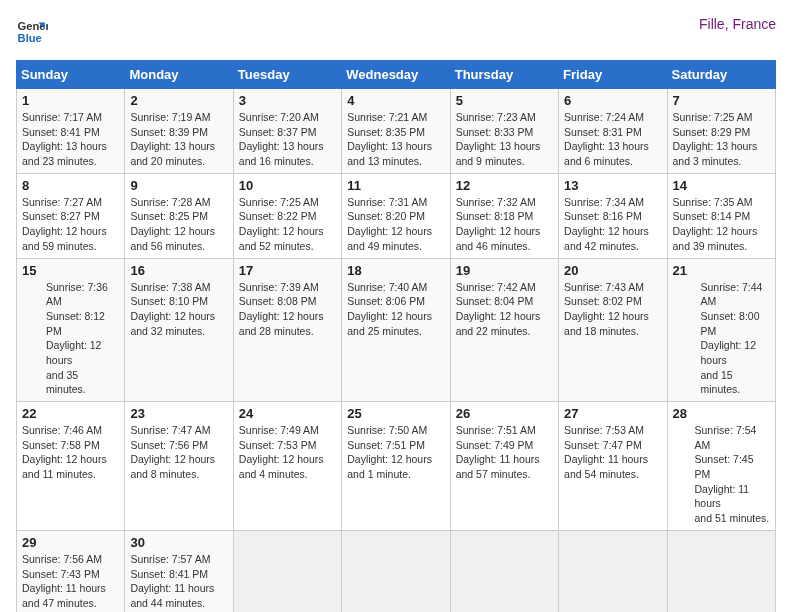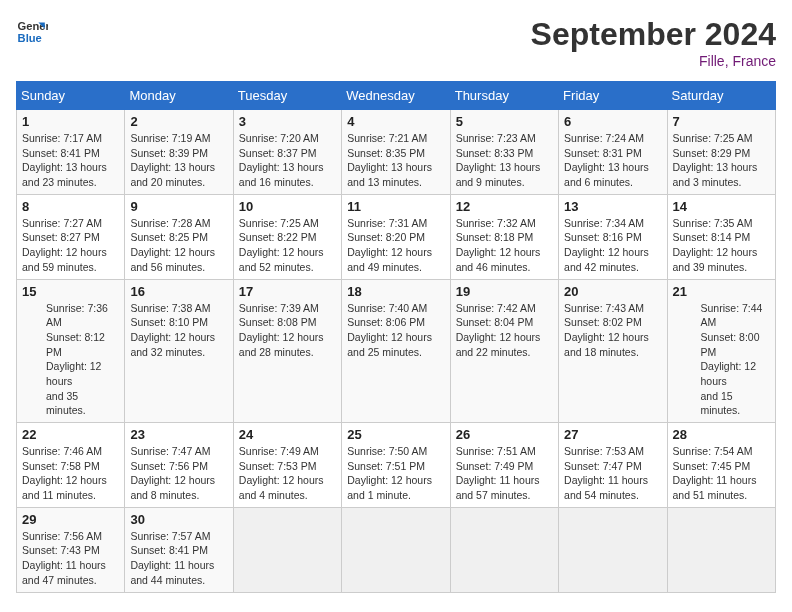--- a/index.html
+++ b/index.html
@@ -40,21 +40,21 @@
     table {
       width: 100%;
       border-collapse: collapse;
       font-size: 11px;
     }
     thead tr th {
       background-color: #2a6fc9;
       color: #fff;
       padding: 6px 4px;
       font-size: 13px;
-      font-weight: normal;
+      font-weight: bold;
       text-align: left;
       border: 1px solid #2a6fc9;
     }
     tbody tr td {
       border: 1px solid #ccc;
       vertical-align: top;
       padding: 4px 5px;
       min-height: 80px;
       height: 80px;
       width: 14.28%;
@@ -86,21 +86,20 @@
 
 <div class="header">
   <div class="logo">
     <svg class="logo-icon" viewBox="0 0 40 40">
       <text x="2" y="18" font-size="14" font-weight="bold" fill="#333">General</text>
       <text x="2" y="32" font-size="14" font-weight="bold" fill="#1a6bbf">Blue</text>
       <polygon points="28,8 36,8 36,16" fill="#1a6bbf"></polygon>
     </svg>
   </div>
   <div class="title-block">
-    <div class="month-title">September 2024</div>
     <div class="location">Fille, France</div>
   </div>
 </div>
 
 <table>
   <thead>
     <tr>
     <th>Sunday</th>
         <th>Monday</th>
         <th>Tuesday</th>
@@ -302,21 +301,21 @@
         </td>
         <td>
           <span class="day-num">27</span>
           <div class="day-detail" style="white-space: pre-line;">Sunrise: 7:53 AM
 Sunset: 7:47 PM
 Daylight: 11 hours
 and 54 minutes.</div>
         </td>
         <td>
           <span class="day-num">28</span>
-          <div class="day-detail" style="white-space: pre-line;">Sunrise: 7:54 AM
+          <div class="day-detail" style="white-space: pre-line; margin-left: 22px;">Sunrise: 7:54 AM
 Sunset: 7:45 PM
 Daylight: 11 hours
 and 51 minutes.</div>
         </td>
       </tr>
       <tr>
         <td>
           <span class="day-num">29</span>
           <div class="day-detail" style="white-space: pre-line;">Sunrise: 7:56 AM
 Sunset: 7:43 PM

